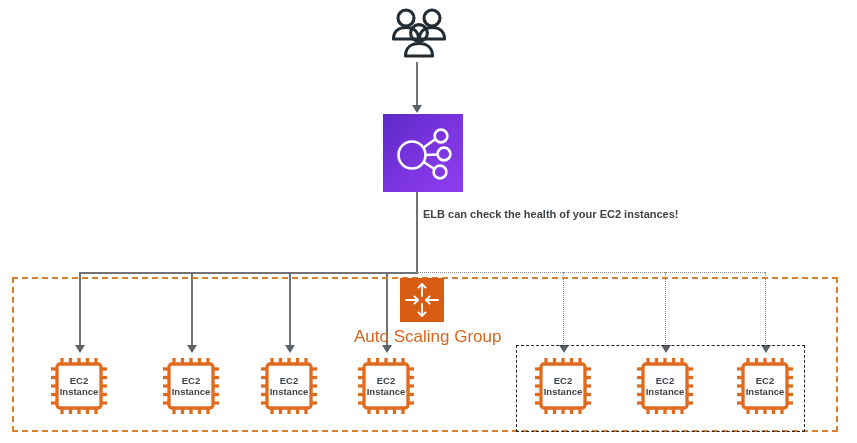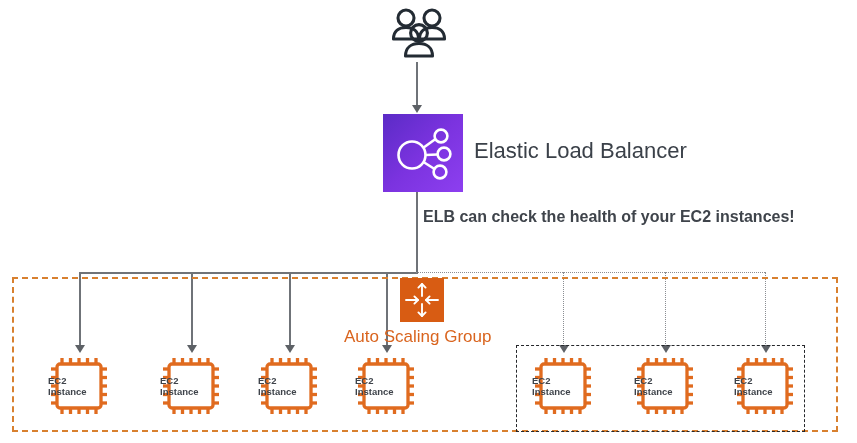--- a/index.html
+++ b/index.html
@@ -43,40 +43,40 @@
   #elb-label {
     left: 474px; top: 138px;
     font-size: 22px;
     color: #3b4149;
     white-space: nowrap;
   }
 
   
   #health-note {
     left: 423px; top: 208px;
-    font-size: 16px;
+    font-size: 11px;
     font-weight: bold;
     color: #3f444b;
     white-space: nowrap;
   }
 
   
   #asg-boundary {
     left: 12px; top: 277px;
     width: 826px; height: 155px;
     border: 2px dashed #d8802f;
     box-sizing: border-box;
   }
   #asg-icon {
     left: 400px; top: 278px;
     width: 44px; height: 44px;
     background: #d85c13;
   }
   #asg-label {
-    left: 344px; top: 327px;
+    left: 354px; top: 327px;
     font-size: 17px;
     color: #d9641e;
     white-space: nowrap;
   }
 
   
   #health-check-box {
     left: 516px; top: 345px;
     width: 289px; height: 87px;
     border: 1.6px dashed #25272b;
@@ -107,20 +107,21 @@
   
   .ec2 {
     width: 62px; height: 62px;
   }
   .ec2-label {
     position: absolute;
     left: 0; top: 0;
     width: 62px; height: 62px;
     display: flex;
     flex-direction: column;
+    align-items: center;
     justify-content: center;
     font-size: 9.5px;
     font-weight: bold;
     color: #3f444b;
     line-height: 1.18;
     pointer-events: none;
   }
 </style>
 </head>
 <body>
@@ -149,21 +150,20 @@
         <circle cx="29" cy="41" r="13.5"></circle>
         <circle cx="58" cy="22" r="6.4"></circle>
         <circle cx="61" cy="40" r="6.4"></circle>
         <circle cx="57" cy="58" r="6.4"></circle>
         <line x1="40" y1="34" x2="52.5" y2="25"></line>
         <line x1="42.5" y1="41" x2="54.5" y2="40.5"></line>
         <line x1="40.5" y1="48" x2="51.5" y2="55"></line>
       </g>
     </svg>
   </div>
-  <div class="abs" id="elb-label">Elastic Load Balancer</div>
 
   <div class="abs line-solid vline" style="left:416px; top:192px; height:81px;"></div>
 
   <div class="abs" id="health-note">ELB can check the health of your EC2 instances!</div>
 
   <div class="abs line-solid hline" style="left:79px; top:272px; width:339px;"></div>
 
   <div class="abs hdotted" style="left:416px; top:272px; width:349px;"></div>
 
   <div class="abs line-solid vline" style="left:79px; top:272px; height:76px;"></div>

